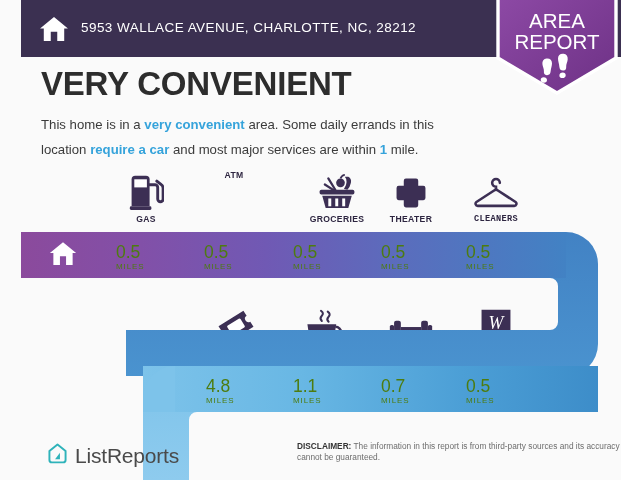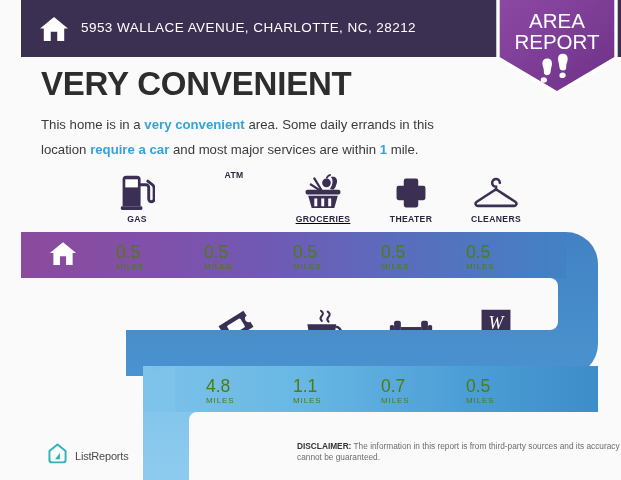--- a/index.html
+++ b/index.html
@@ -58,21 +58,21 @@
 
   
   .vcell{position:absolute;color:#4d7c0f;z-index:3;}
   .vcell .num{font-size:17.5px;line-height:19px;font-weight:400;}
   .vcell .unit{font-size:8px;letter-spacing:0.9px;margin-top:0px;}
 
   .bar-home{position:absolute;z-index:3;}
 
   
   .logo{position:absolute;left:26px;top:443px;display:flex;align-items:center;gap:7px;z-index:4;}
-  .logo .lname{font-size:11px;color:#4a4a4a;letter-spacing:-0.2px;}
+  .logo .lname{font-size:21px;color:#4a4a4a;letter-spacing:-0.2px;}
   .disclaimer{
     position:absolute;left:276px;top:441px;width:330px;
     font-size:8.3px;color:#6d6d6d;line-height:11px;z-index:4;
   }
   .disclaimer b{color:#333;}
 </style>
 </head>
 <body>
 
 <div id="page">
@@ -149,38 +149,38 @@
   </svg>
 
   <div class="bar-home" style="left:28px;top:241px;">
     <svg viewBox="0 0 32 28" width="28" height="25">
       <path d="M16 1 L31 13.5 L27 13.5 L27 27 L19.5 27 L19.5 17 L12.5 17 L12.5 27 L5 27 L5 13.5 L1 13.5 Z" fill="#fff"></path>
     </svg>
   </div>
 
   <div class="iconrow" style="top:166px;">
 
-    <div class="icell" style="left:86px;width:60px;">
+    <div class="icell" style="left:95px;width:60px;">
       <div class="glyph">
         <svg viewBox="0 0 40 42" width="36" height="38">
           <path d="M4 8 a4 4 0 0 1 4 -4 L20 4 a4 4 0 0 1 4 4 L24 38 L4 38 Z" fill="#3c2f54"></path>
           <rect x="7" y="8" width="14" height="9" fill="#fff"></rect>
           <path d="M24 14 L30 14 a3 3 0 0 1 3 3 L33 30 a3 3 0 0 0 3 3 a3 3 0 0 0 3 -3 L39 18
                    a5 5 0 0 0 -2 -4 L32 10" fill="none" stroke="#3c2f54" stroke-width="3.2" stroke-linecap="round"></path>
           <rect x="2" y="38" width="24" height="4" rx="1.5" fill="#3c2f54"></rect>
         </svg>
       </div>
       <div class="lbl">GAS</div>
     </div>
 
     <div class="icell" style="left:183px;width:60px;">
       <div class="lbl">ATM</div>
     </div>
 
-    <div class="icell" style="left:270px;width:64px;text-decoration:underline;">
+    <div class="icell" style="left:284px;width:64px;">
       <div class="glyph">
         <svg viewBox="0 0 46 42" width="40" height="37">
           <path d="M13 6 L21 19" stroke="#3c2f54" stroke-width="2.6" fill="none" stroke-linecap="round"></path>
           <path d="M9 13 L20 20" stroke="#3c2f54" stroke-width="2.6" fill="none" stroke-linecap="round"></path>
           <circle cx="27" cy="11" r="5" fill="#3c2f54"></circle>
           <path d="M27 6 q2 -4 5 -4" stroke="#3c2f54" stroke-width="2" fill="none"></path>
           <path d="M36 4 q4 2 3 7 q-1 5 -4 8 l-4 -1 q3 -4 3 -8 q0 -4 -2 -6 Z" fill="#3c2f54"></path>
           <rect x="3" y="19" width="40" height="5.5" rx="2" fill="#3c2f54"></rect>
           <path d="M6 26 L40 26 L36 40 L10 40 Z" fill="#3c2f54"></path>
           <rect x="13" y="29" width="3.4" height="9" fill="#fff"></rect>
@@ -196,21 +196,21 @@
         <svg viewBox="0 0 40 40" width="34" height="34">
           <path d="M14 3 L26 3 a2.5 2.5 0 0 1 2.5 2.5 L28.5 11.5 L34.5 11.5 a2.5 2.5 0 0 1 2.5 2.5
                    L37 26 a2.5 2.5 0 0 1 -2.5 2.5 L28.5 28.5 L28.5 34.5 a2.5 2.5 0 0 1 -2.5 2.5
                    L14 37 a2.5 2.5 0 0 1 -2.5 -2.5 L11.5 28.5 L5.5 28.5 a2.5 2.5 0 0 1 -2.5 -2.5
                    L3 14 a2.5 2.5 0 0 1 2.5 -2.5 L11.5 11.5 L11.5 5.5 a2.5 2.5 0 0 1 2.5 -2.5 Z" fill="#3c2f54"></path>
         </svg>
       </div>
       <div class="lbl">THEATER</div>
     </div>
 
-    <div class="icell" style="left:443px;width:64px;">
+    <div class="icell" style="left:443px;width:64px;font-family:Liberation Mono, monospace;">
       <div class="glyph">
         <svg viewBox="0 0 54 38" width="46" height="33">
           <path d="M27 15 L27 11 a4.5 4.5 0 1 1 4.5 -4.5" fill="none" stroke="#3c2f54" stroke-width="3" stroke-linecap="round"></path>
           <path d="M27 14 L4 29 a2.5 2.5 0 0 0 1.5 4.5 L48.5 33.5 a2.5 2.5 0 0 0 1.5 -4.5 Z" fill="none" stroke="#3c2f54" stroke-width="3" stroke-linejoin="round"></path>
         </svg>
       </div>
       <div class="lbl">CLEANERS</div>
     </div>
   </div>
 

